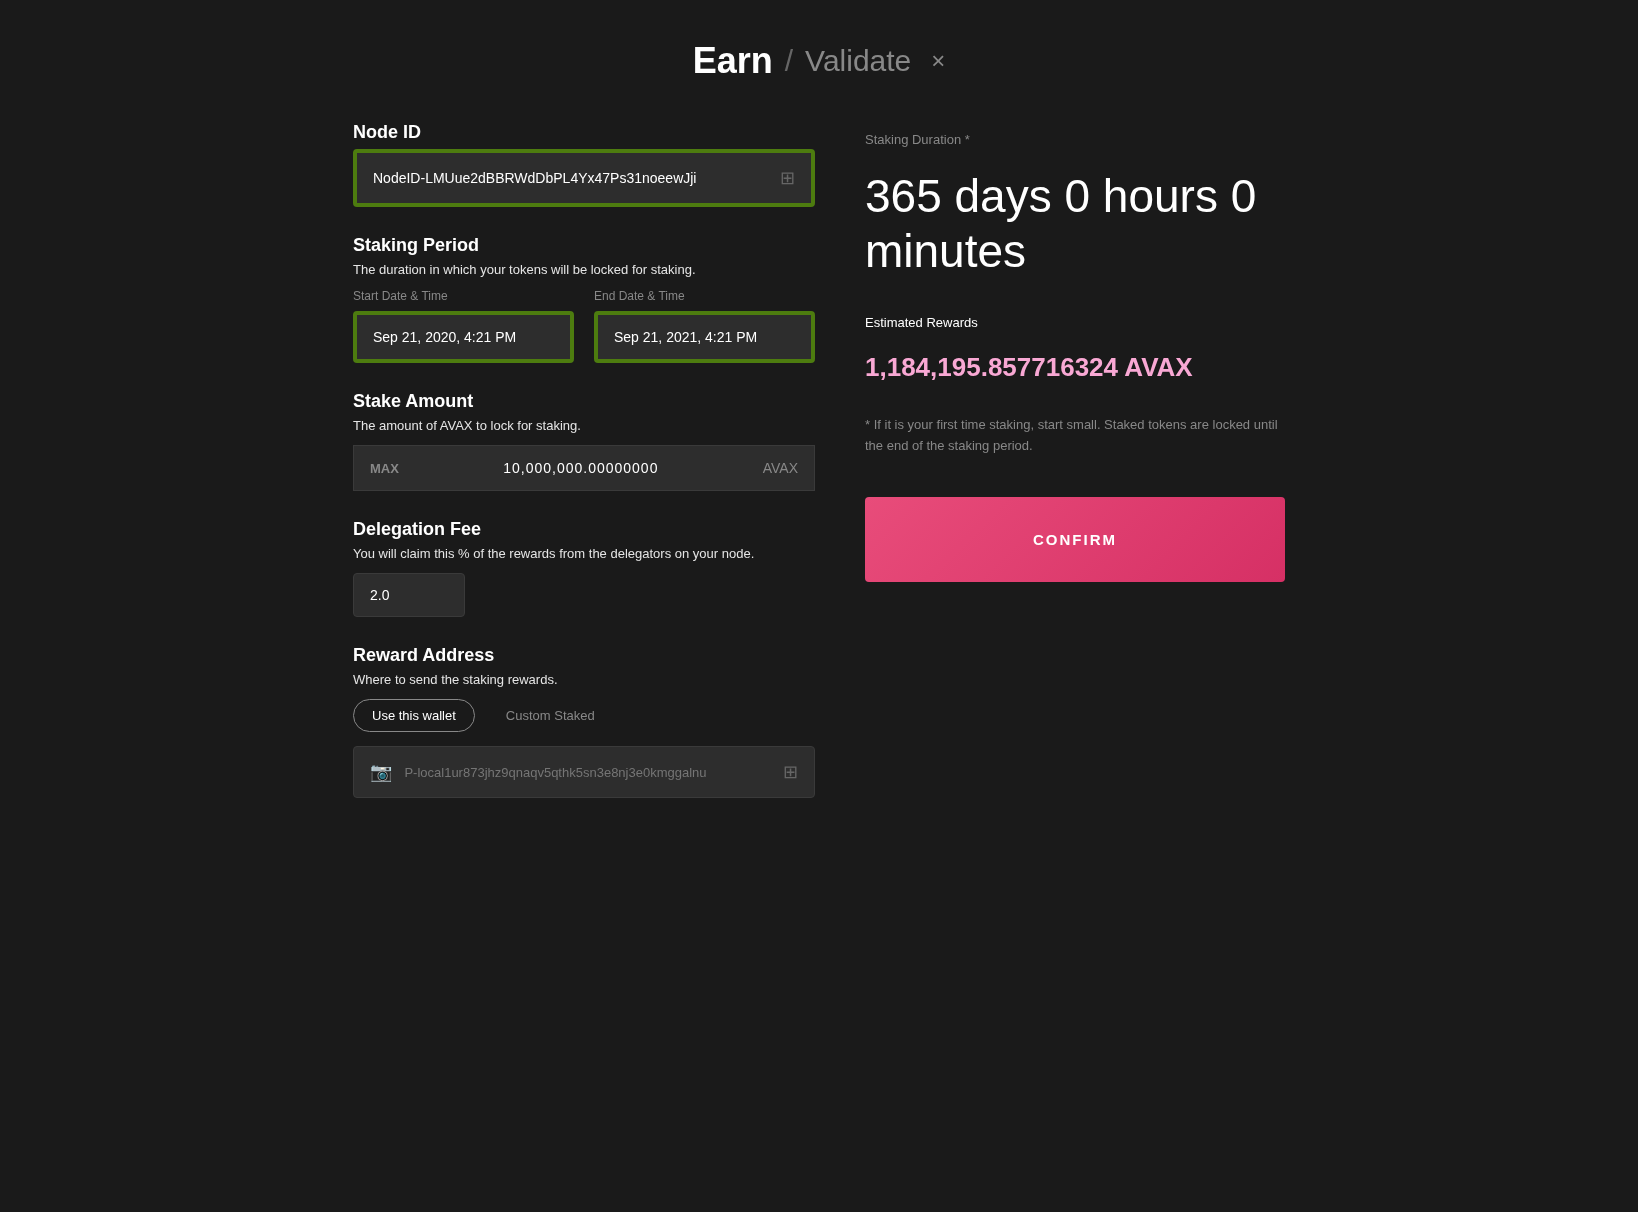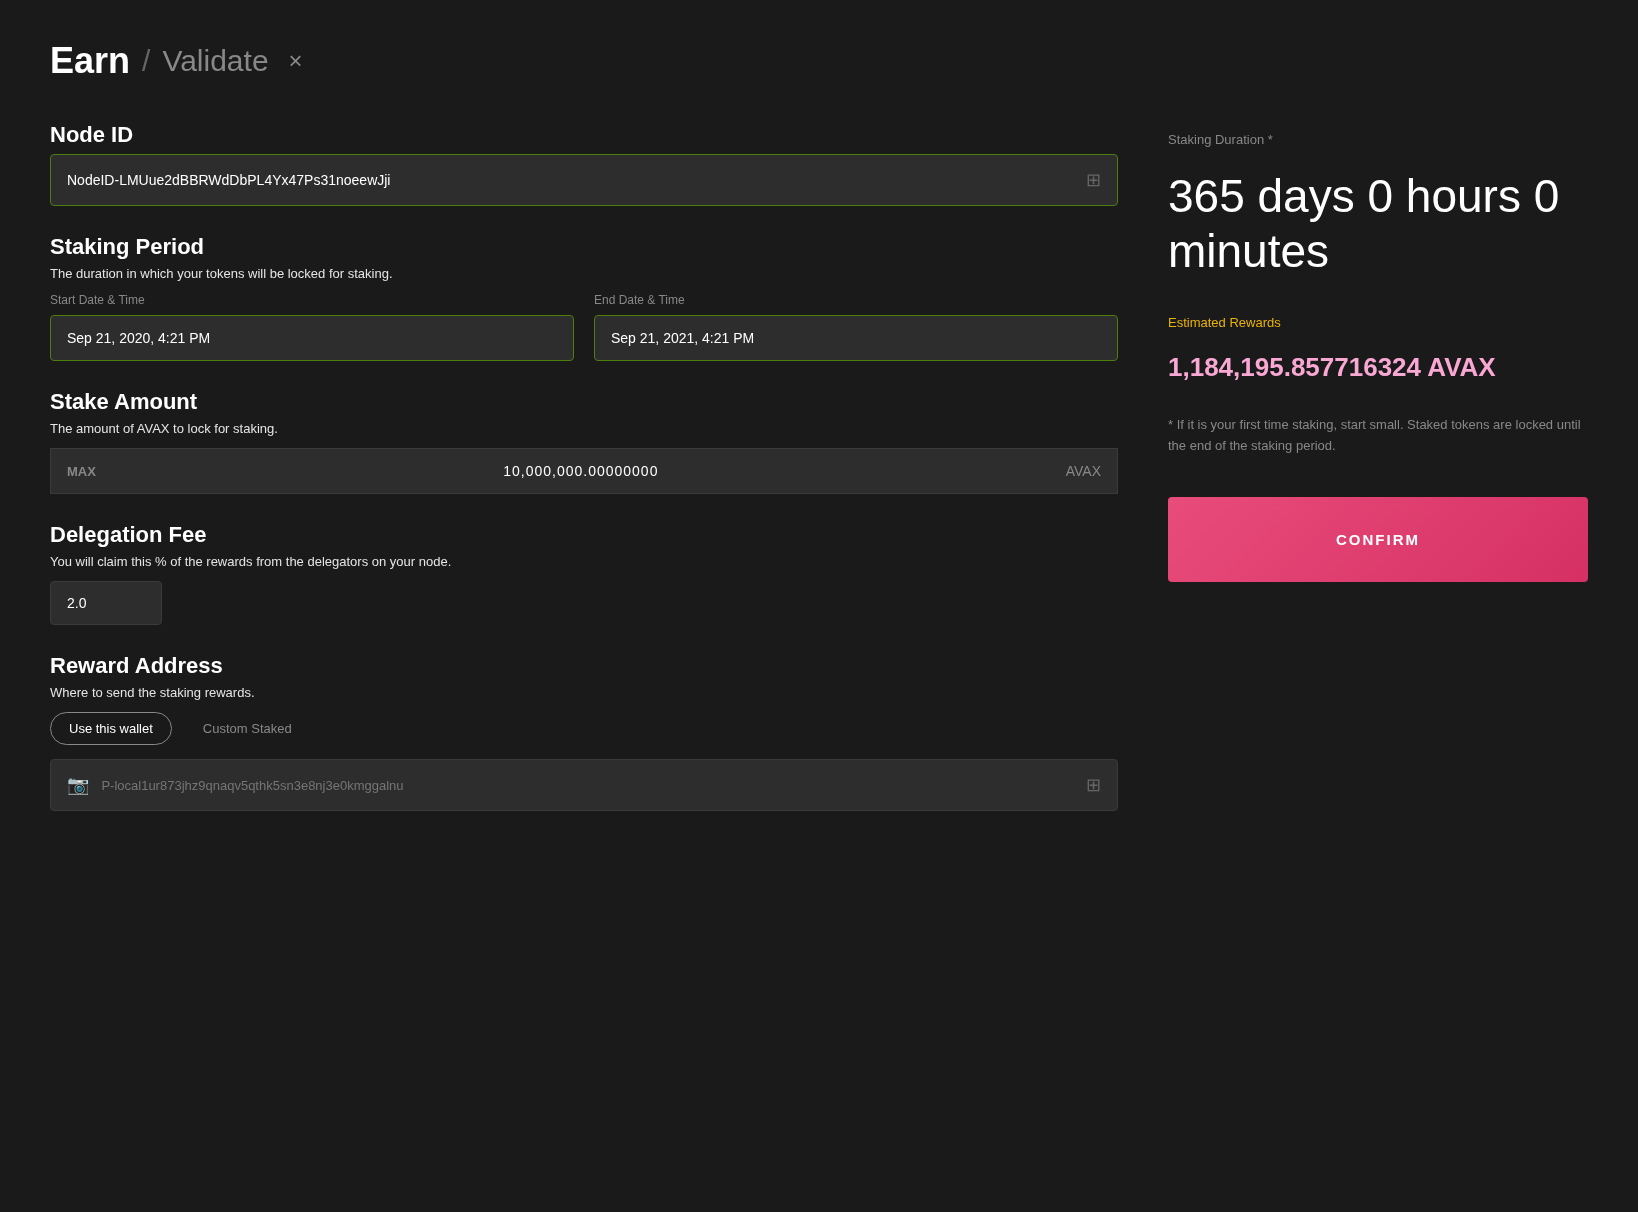--- a/index.html
+++ b/index.html
@@ -9,20 +9,21 @@
       font-family: 'Segoe UI', Arial, sans-serif;
       min-height: 1212px;
       width: 1638px;
     }
 
     .page-container {
       display: flex;
       flex-direction: column;
       padding: 40px 50px 40px 50px;
       height: 1212px;
+      align-items: center;
     }
 
     .page-header {
       display: flex;
       align-items: center;
       gap: 12px;
       margin-bottom: 40px;
     }
 
     .header-earn {
@@ -65,35 +66,35 @@
 
     .right-panel {
       width: 420px;
       display: flex;
       flex-direction: column;
       gap: 16px;
       padding-top: 10px;
     }
 
     .section-title {
-      font-size: 22px;
+      font-size: 18px;
       font-weight: 700;
       color: #ffffff;
       margin-bottom: 6px;
     }
 
     .section-subtitle {
       font-size: 13px;
       color: #e5e5e5;
       margin-bottom: 12px;
     }
 
     .input-field {
       background-color: #2d2d2d;
-      border: 1px solid #4d7c0f;
+      border: 4px solid #4d7c0f;
       border-radius: 4px;
       padding: 14px 16px;
       color: #ffffff;
       font-size: 14px;
       width: 100%;
       display: flex;
       align-items: center;
       justify-content: space-between;
     }
 
@@ -253,21 +254,21 @@
     .staking-duration-value {
       font-size: 46px;
       font-weight: 500;
       color: #ffffff;
       line-height: 1.2;
       margin-bottom: 20px;
     }
 
     .estimated-rewards-label {
       font-size: 13px;
-      color: #eab308;
+      color: #ffffff;
       margin-bottom: 6px;
     }
 
     .estimated-rewards-value {
       font-size: 26px;
       font-weight: 600;
       color: #f9a8d4;
       margin-bottom: 16px;
     }
 

